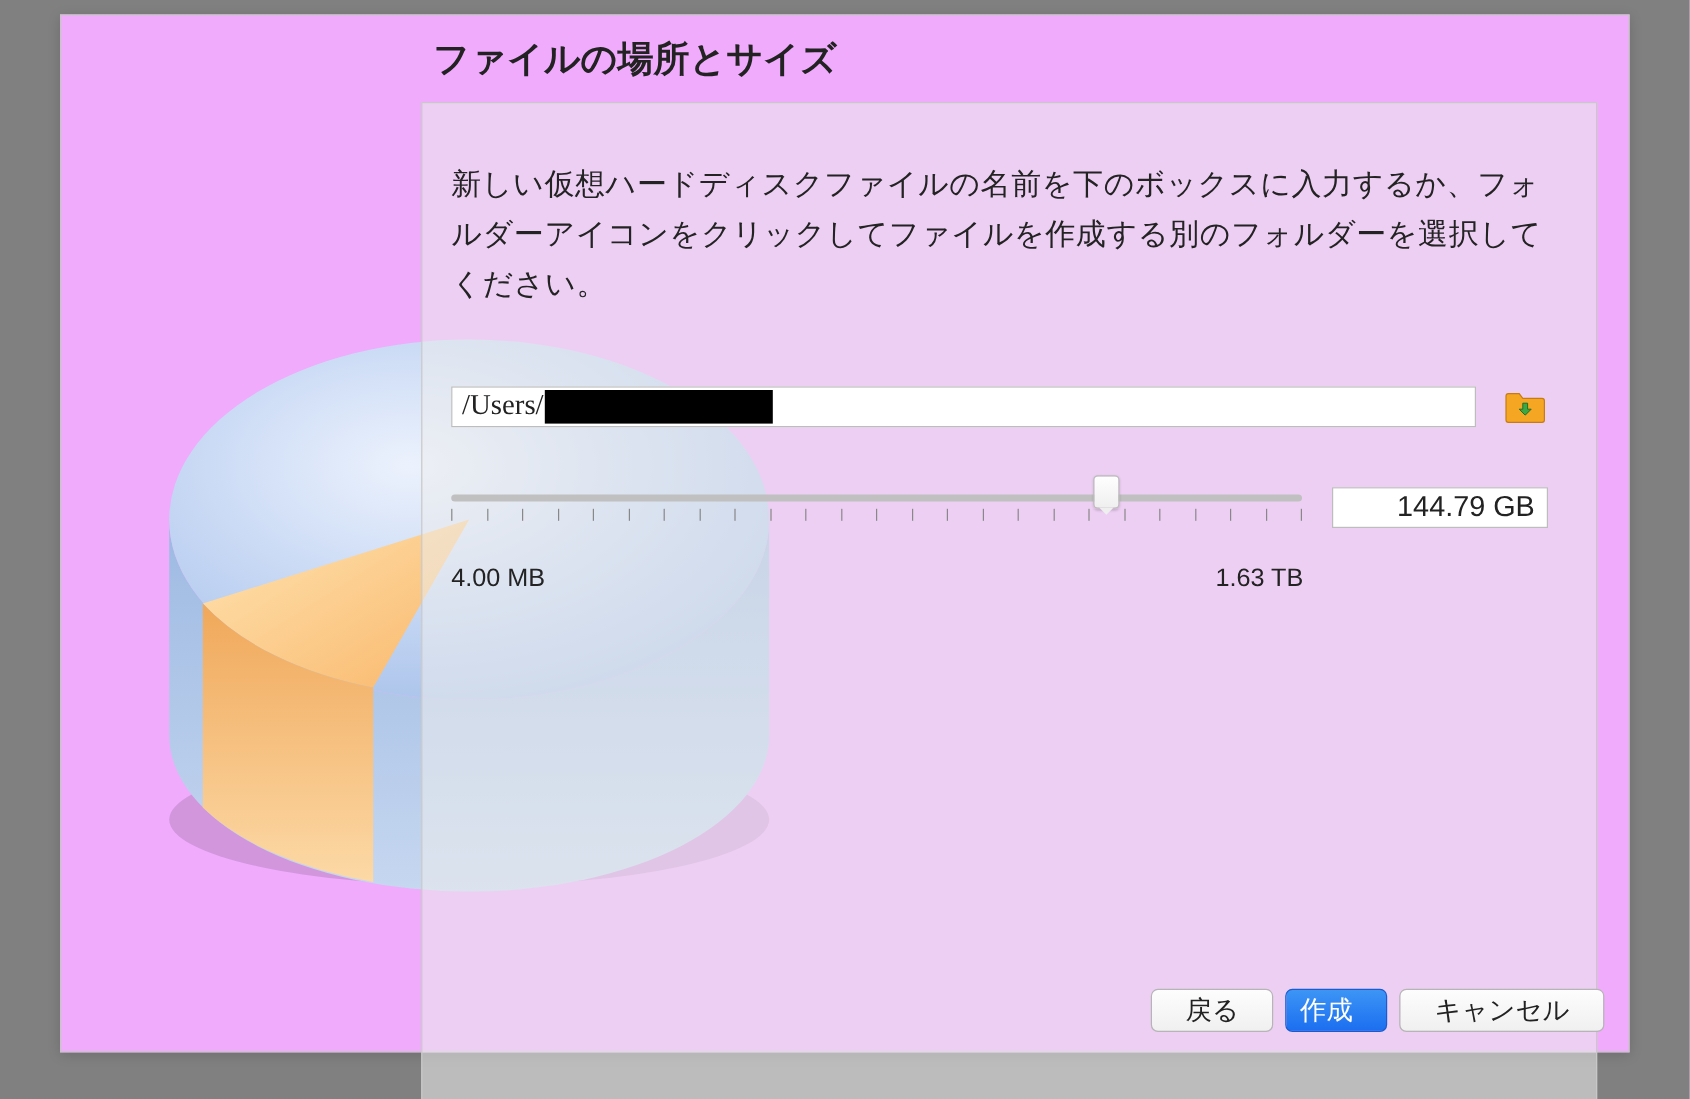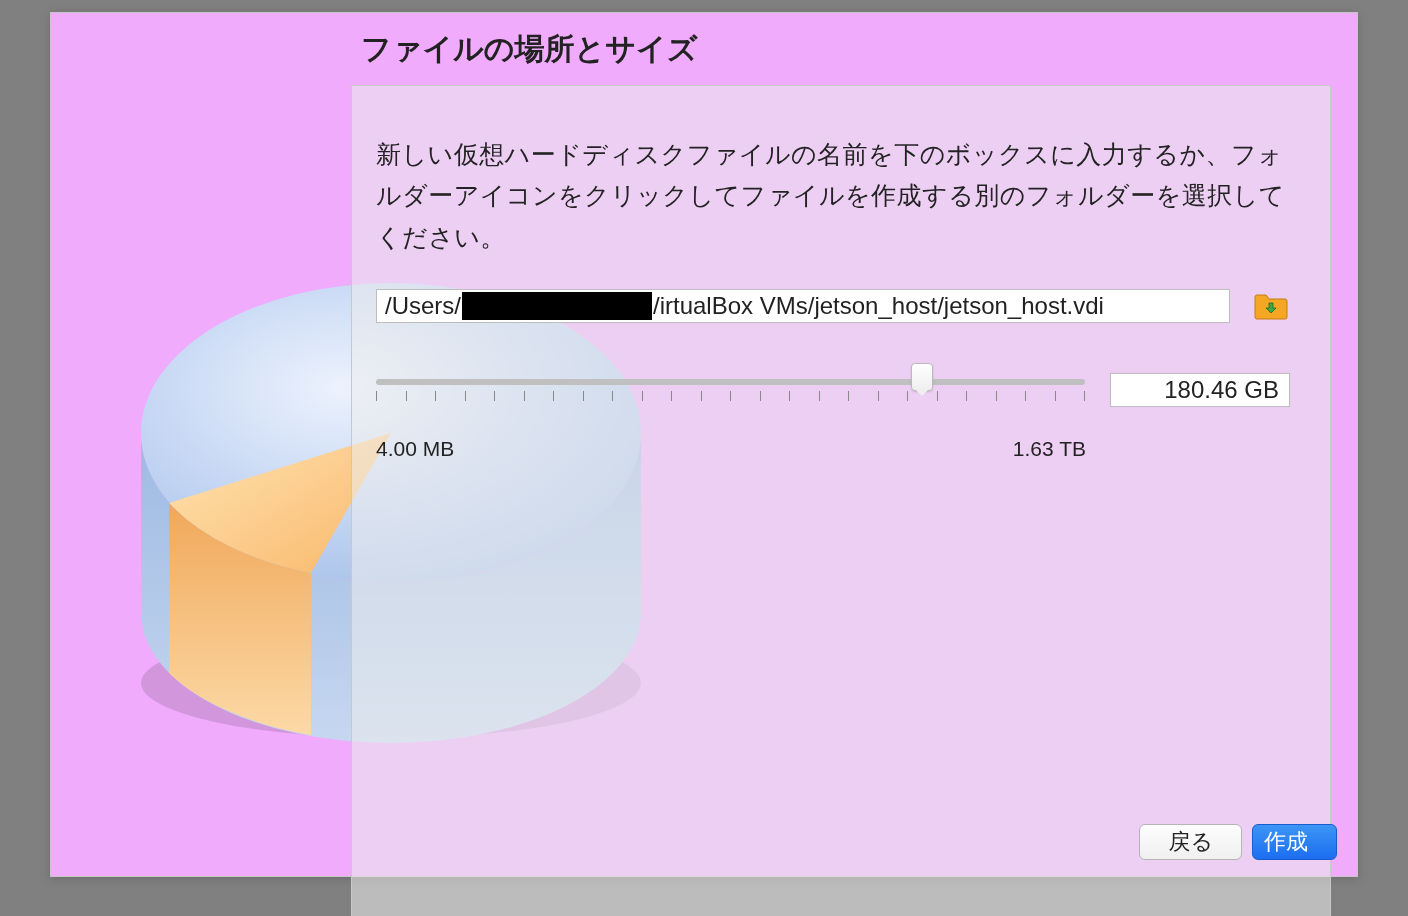--- a/index.html
+++ b/index.html
@@ -60,23 +60,24 @@
     .instruction {
       font-size: 25px;
       color: #232323;
       line-height: 1.65;
       letter-spacing: 0.02em;
     }
 
     .path-row {
       display: flex;
       align-items: center;
-      margin-top: 31px;
+      margin-top: 64px;
       margin-bottom: 42px;
       gap: 22px;
+      font-family: Liberation Serif, serif;
     }
 
     .path-input-wrap {
       position: relative;
       flex: 1;
       height: 34px;
       background: #fff;
       border: 1px solid #bdbdbd;
       display: flex;
       align-items: center;
@@ -254,21 +255,20 @@
   </svg>
 
   <div class="content-panel">
 
     <div class="instruction">新しい仮想ハードディスクファイルの名前を下のボックスに入力するか、フォルダーアイコンをクリックしてファイルを作成する別のフォルダーを選択してください。</div>
 
     <div class="path-row">
       <div class="path-input-wrap">
         <span>/Users/</span>
           <span class="redact"></span>
-          <span>/irtualBox VMs/jetson_host/jetson_host.vdi</span>
       </div>
       <button class="folder-icon-btn">
         <svg width="36" height="30" viewBox="0 0 36 30">
           <path d="M2 6 L2 26 Q2 28 4 28 L32 28 Q34 28 34 26 L34 10 Q34 8 32 8 L16 8 L13 4 L4 4 Q2 4 2 6 Z" fill="#f5a623" stroke="#c77b10" stroke-width="1"></path>
           <path d="M18 22 L13 17 L16 17 L16 12 L20 12 L20 17 L23 17 Z" fill="#3ba843" stroke="#1f6b22" stroke-width="0.8"></path>
         </svg>
       </button>
     </div>
 
 
@@ -298,29 +298,30 @@
               <span></span>
             <span></span>
               <span></span>
               <span></span>
               <span></span>
               <span></span>
               <span></span>
             <span></span>
           </div>
         </div>
-        <div class="size-box">180.46 GB</div>
+        <div class="size-box">144.79 GB</div>
       </div>
 
       <div class="slider-labels">
         <span class="slider-label">4.00 MB</span>
         <span class="slider-label">1.63 TB</span>
       </div>
     </div>
 
   </div>
 
   <div class="buttons">
     <button class="btn">戻る</button>
     <button class="btn primary">作成</button>
+    <button class="btn">キャンセル</button>
   </div>
 
 </div>
 
 </body></html>

